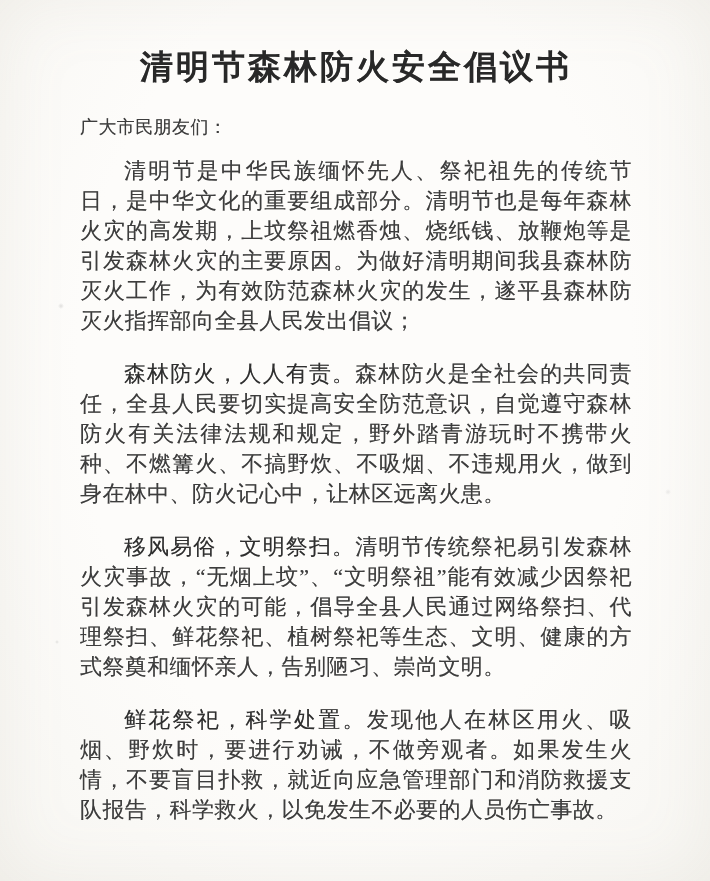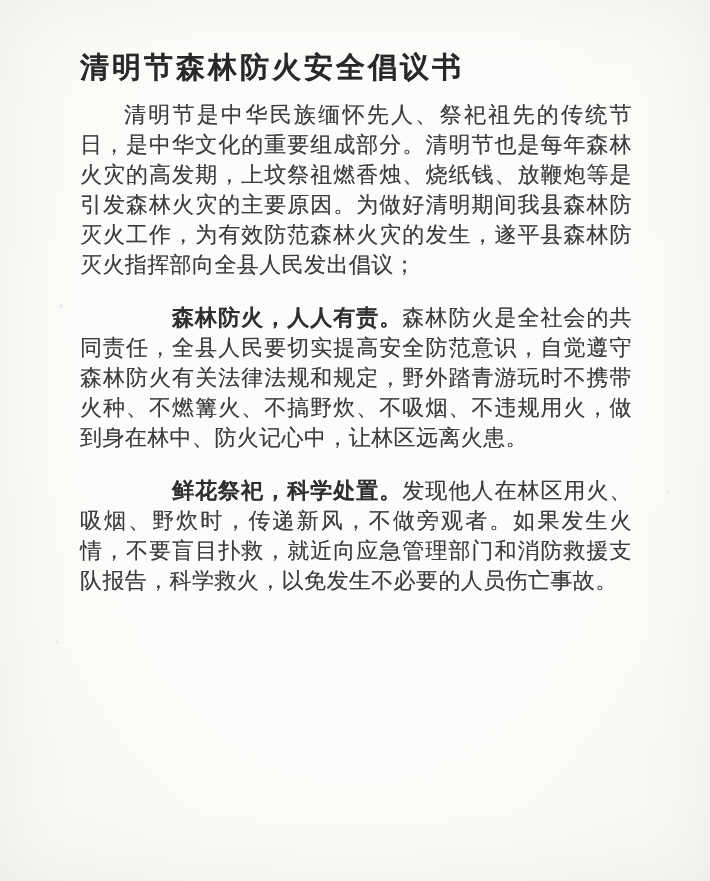--- a/index.html
+++ b/index.html
@@ -20,22 +20,22 @@
     text-shadow: 0 0 0.5px rgba(70,70,70,0.55);
     background:
       radial-gradient(circle 2px at 61px 306px, rgba(120,120,120,0.22), rgba(120,120,120,0) 3px),
       radial-gradient(circle 2px at 668px 492px, rgba(130,130,130,0.15), rgba(130,130,130,0) 3px),
       radial-gradient(circle 1px at 57px 642px, rgba(120,120,120,0.2), rgba(120,120,120,0) 2px),
       radial-gradient(ellipse at 50% 42%, #fdfcfa 55%, #f7f6f2 100%);
     box-shadow: inset 0 0 70px rgba(160, 150, 125, 0.10);
   }
   .title {
     margin: 0;
-    text-align: left;
-    font-size: 29px;
+    text-align: center;
+    font-size: 33px;
     line-height: 38px;
     font-weight: 700;
     letter-spacing: 3px;
     color: #282828;
   }
   .salutation {
     margin-top: 26px;
     font-size: 18px;
     line-height: 30px;
     letter-spacing: 0.4px;
@@ -45,37 +45,38 @@
     margin: 23px 0 0 0;
     font-size: 22px;
     line-height: 30px;
     letter-spacing: 0.4px;
     text-align: justify;
     text-indent: 2em;
     color: #3d3d3d;
   }
   p.para.first { margin-top: 0; }
   .lead {
-    font-weight: 700;
+    font-weight: 400;
     color: #2f2f2f;
-    margin-left: 48px;
   }
 </style>
 </head>
 <body>
 
 <div class="page">
 
   <h1 class="title">清明节森林防火安全倡议书</h1>
 
+  <div class="salutation">广大市民朋友们：</div>
 
   <div class="doc-body">
 
     <p class="para first"><span>清明节是中华民族缅怀先人、祭祀祖先的传统节日，是中华文化的重要组成部分。清明节也是每年森林火灾的高发期，上坟祭祖燃香烛、烧纸钱、放鞭炮等是引发森林火灾的主要原因。为做好清明期间我县森林防灭火工作，为有效防范森林火灾的发生，遂平县森林防灭火指挥部向全县人民发出倡议；</span></p>
 
     <p class="para"><b class="lead">森林防火，人人有责。</b><span>森林防火是全社会的共同责任，全县人民要切实提高安全防范意识，自觉遵守森林防火有关法律法规和规定，野外踏青游玩时不携带火种、不燃篝火、不搞野炊、不吸烟、不违规用火，做到身在林中、防火记心中，让林区远离火患。</span></p>
 
+    <p class="para"><b class="lead">移风易俗，文明祭扫。</b><span>清明节传统祭祀易引发森林火灾事故，“无烟上坟”、“文明祭祖”能有效减少因祭祀引发森林火灾的可能，倡导全县人民通过网络祭扫、代理祭扫、鲜花祭祀、植树祭祀等生态、文明、健康的方式祭奠和缅怀亲人，告别陋习、崇尚文明。</span></p>
 
 
-    <p class="para"><b class="lead">鲜花祭祀，科学处置。</b><span>发现他人在林区用火、吸烟、野炊时，传递新风，不做旁观者。如果发生火情，不要盲目扑救，就近向应急管理部门和消防救援支队报告，科学救火，以免发生不必要的人员伤亡事故。</span></p>
+    <p class="para"><b class="lead">鲜花祭祀，科学处置。</b><span>发现他人在林区用火、吸烟、野炊时，要进行劝诫，不做旁观者。如果发生火情，不要盲目扑救，就近向应急管理部门和消防救援支队报告，科学救火，以免发生不必要的人员伤亡事故。</span></p>
 
   </div>
 </div>
 
 </body></html>

